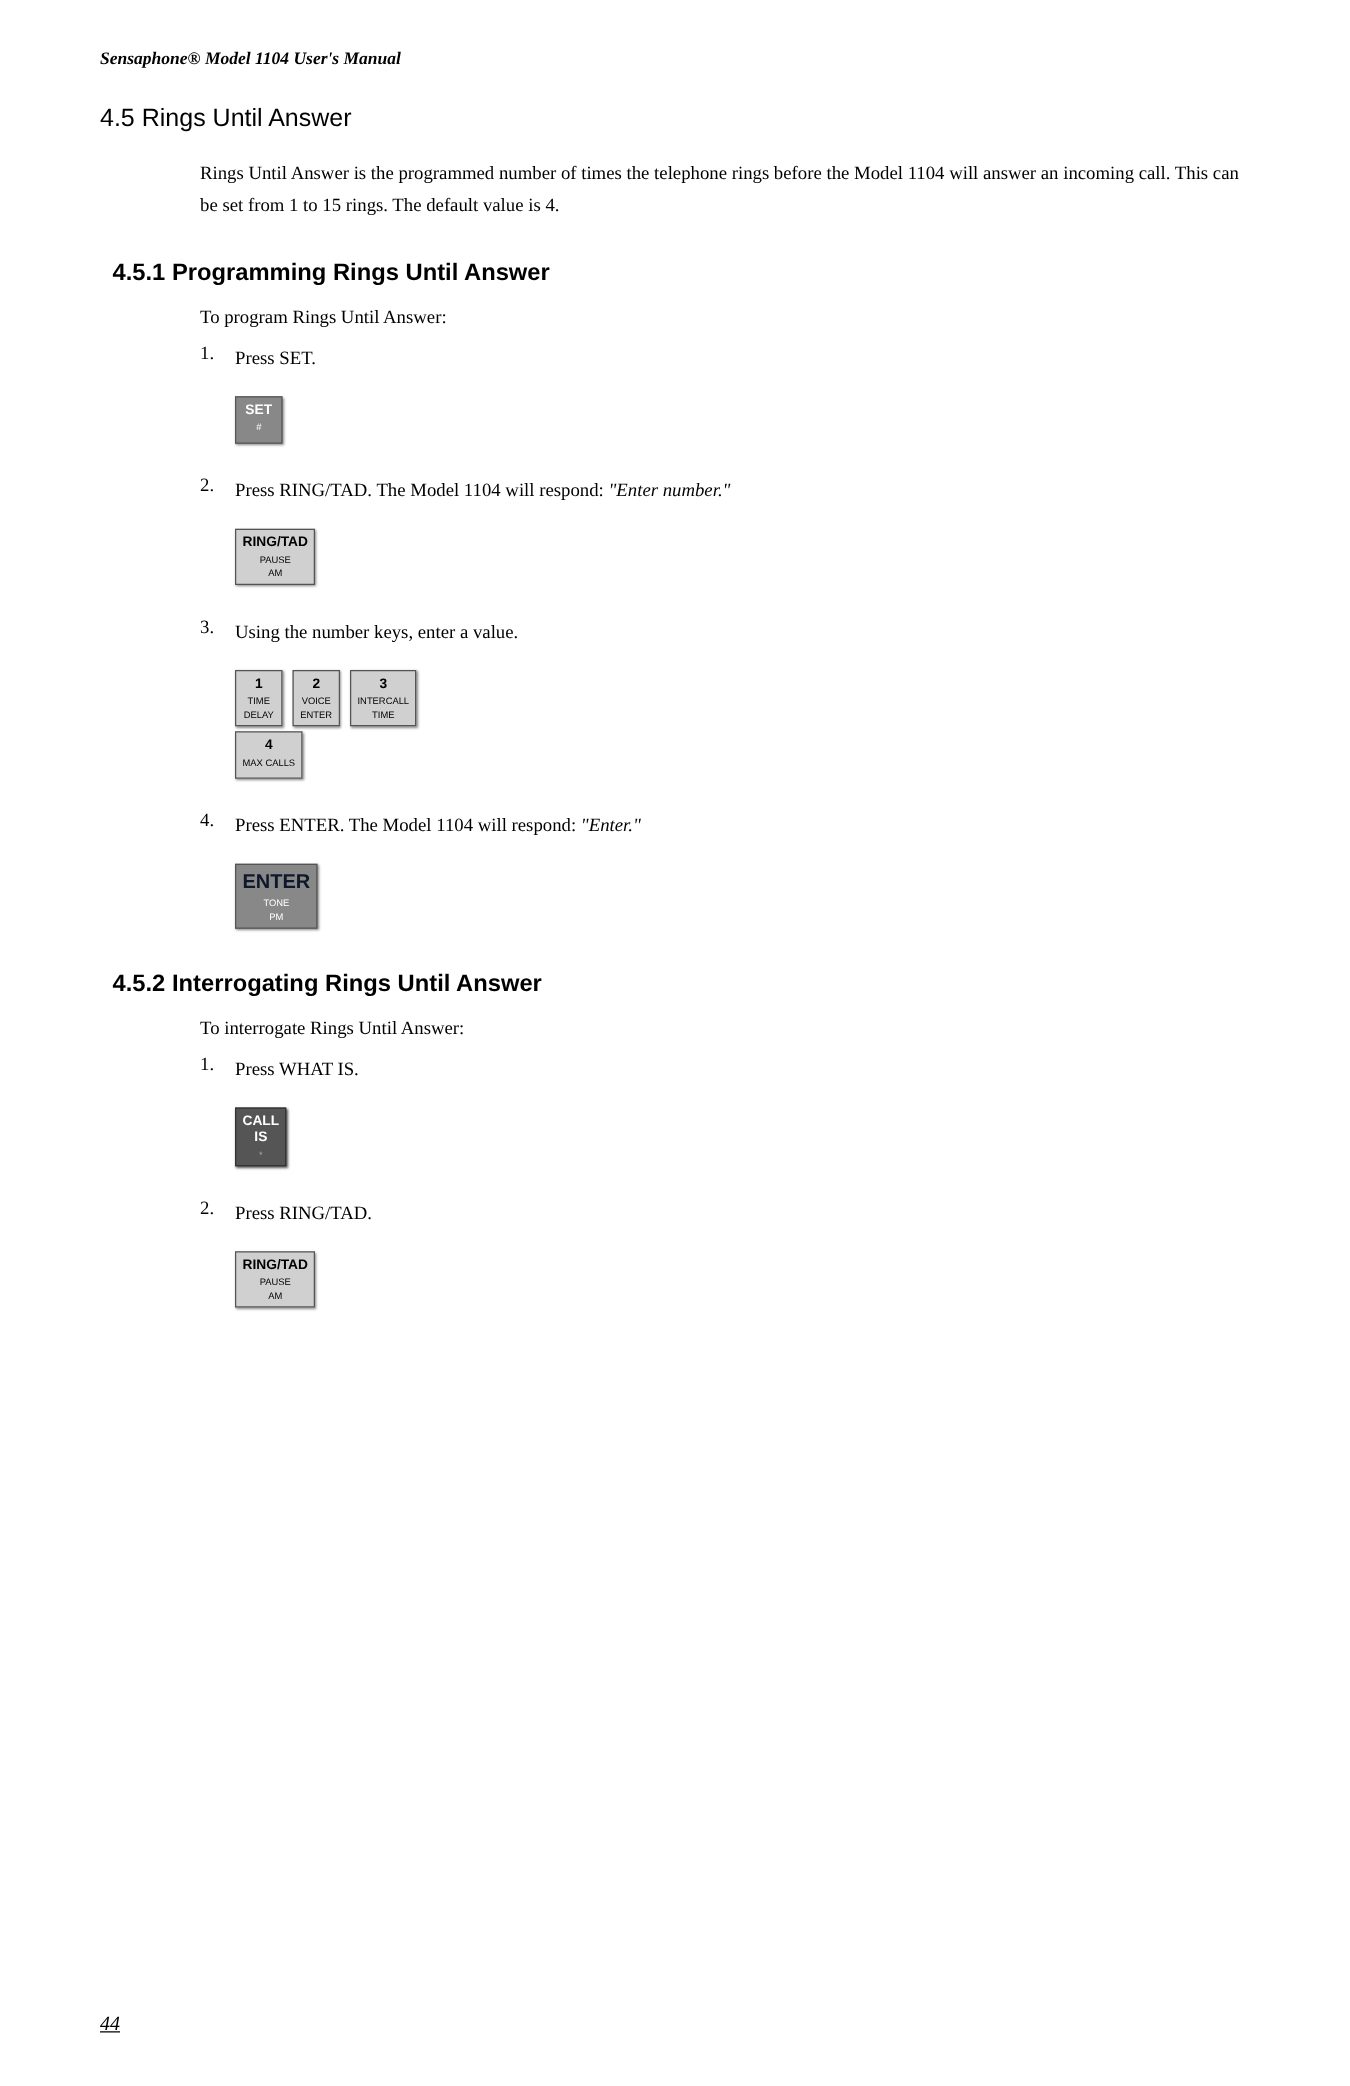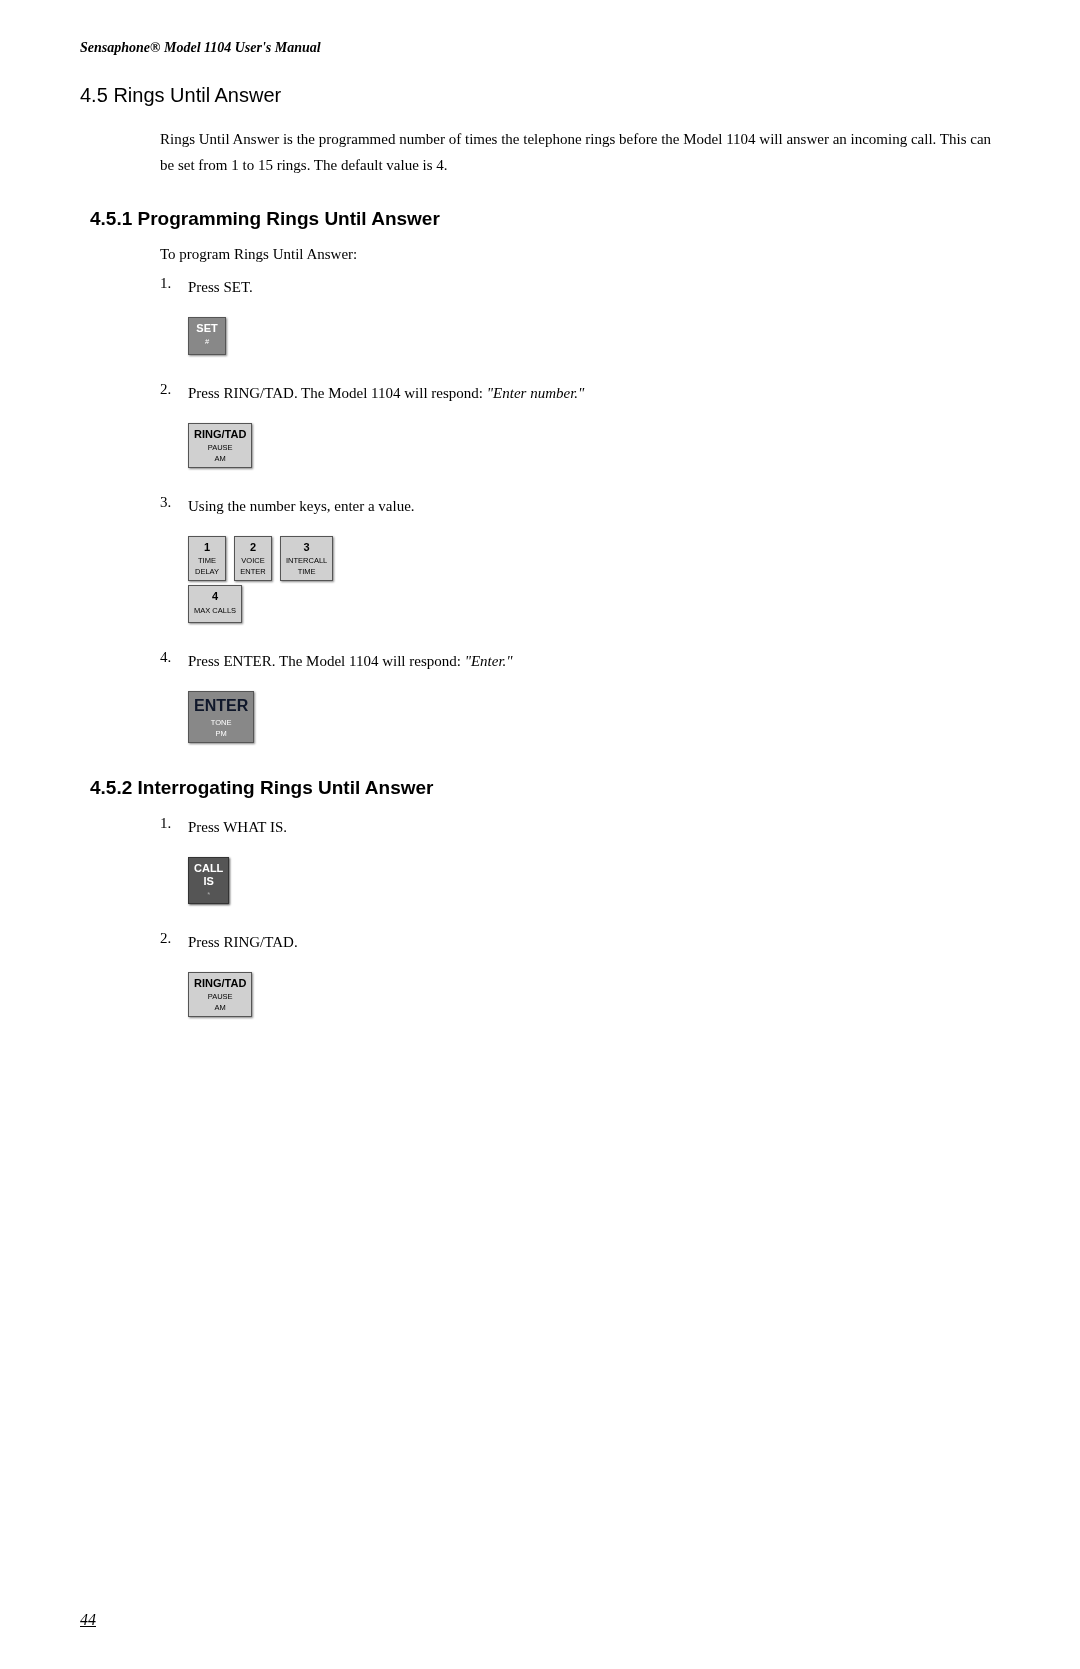--- a/index.html
+++ b/index.html
@@ -297,20 +297,21 @@
 
     </ol>
   </div>
 </div>
 
 <div class="section-block">
   <h2 class="subsection-title">
     <span>4.5.2</span>&nbsp;<span>Interrogating Rings Until Answer</span>
   </h2>
   <div class="subsection-content">
+    <p>To interrogate Rings Until Answer:</p>
     <ol class="step-list">
 
       <li>
         <div class="step-row">
           <span class="step-num">1.</span>
           <span class="step-text">Press WHAT IS.</span>
         </div>
         <div class="button-area">
           <span class="key-btn key-btn-dark">
             <span class="key-main">CALL</span>

